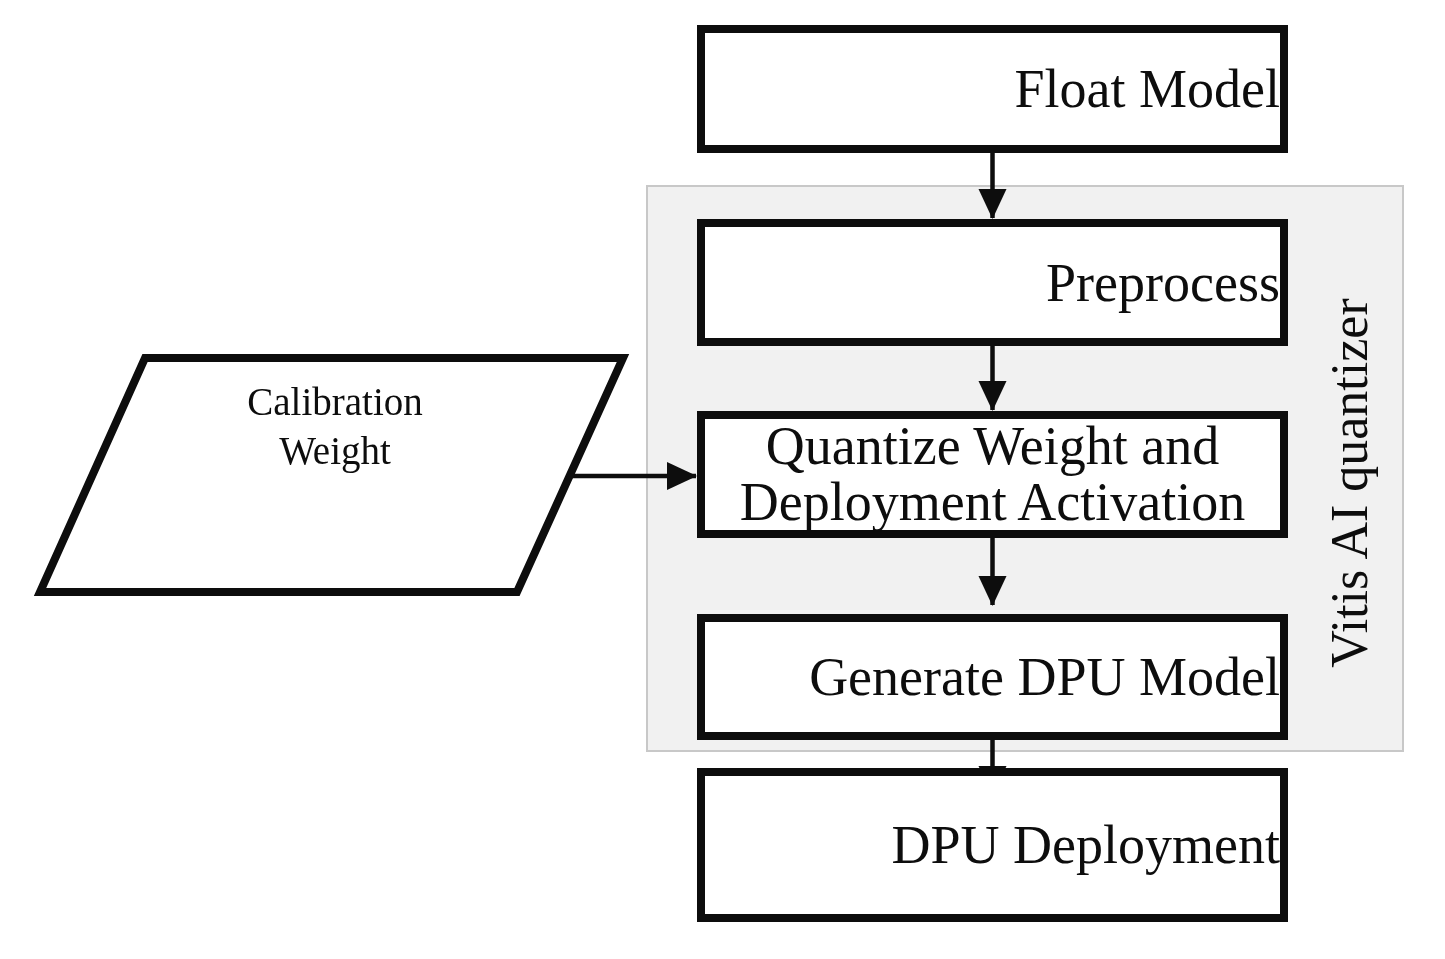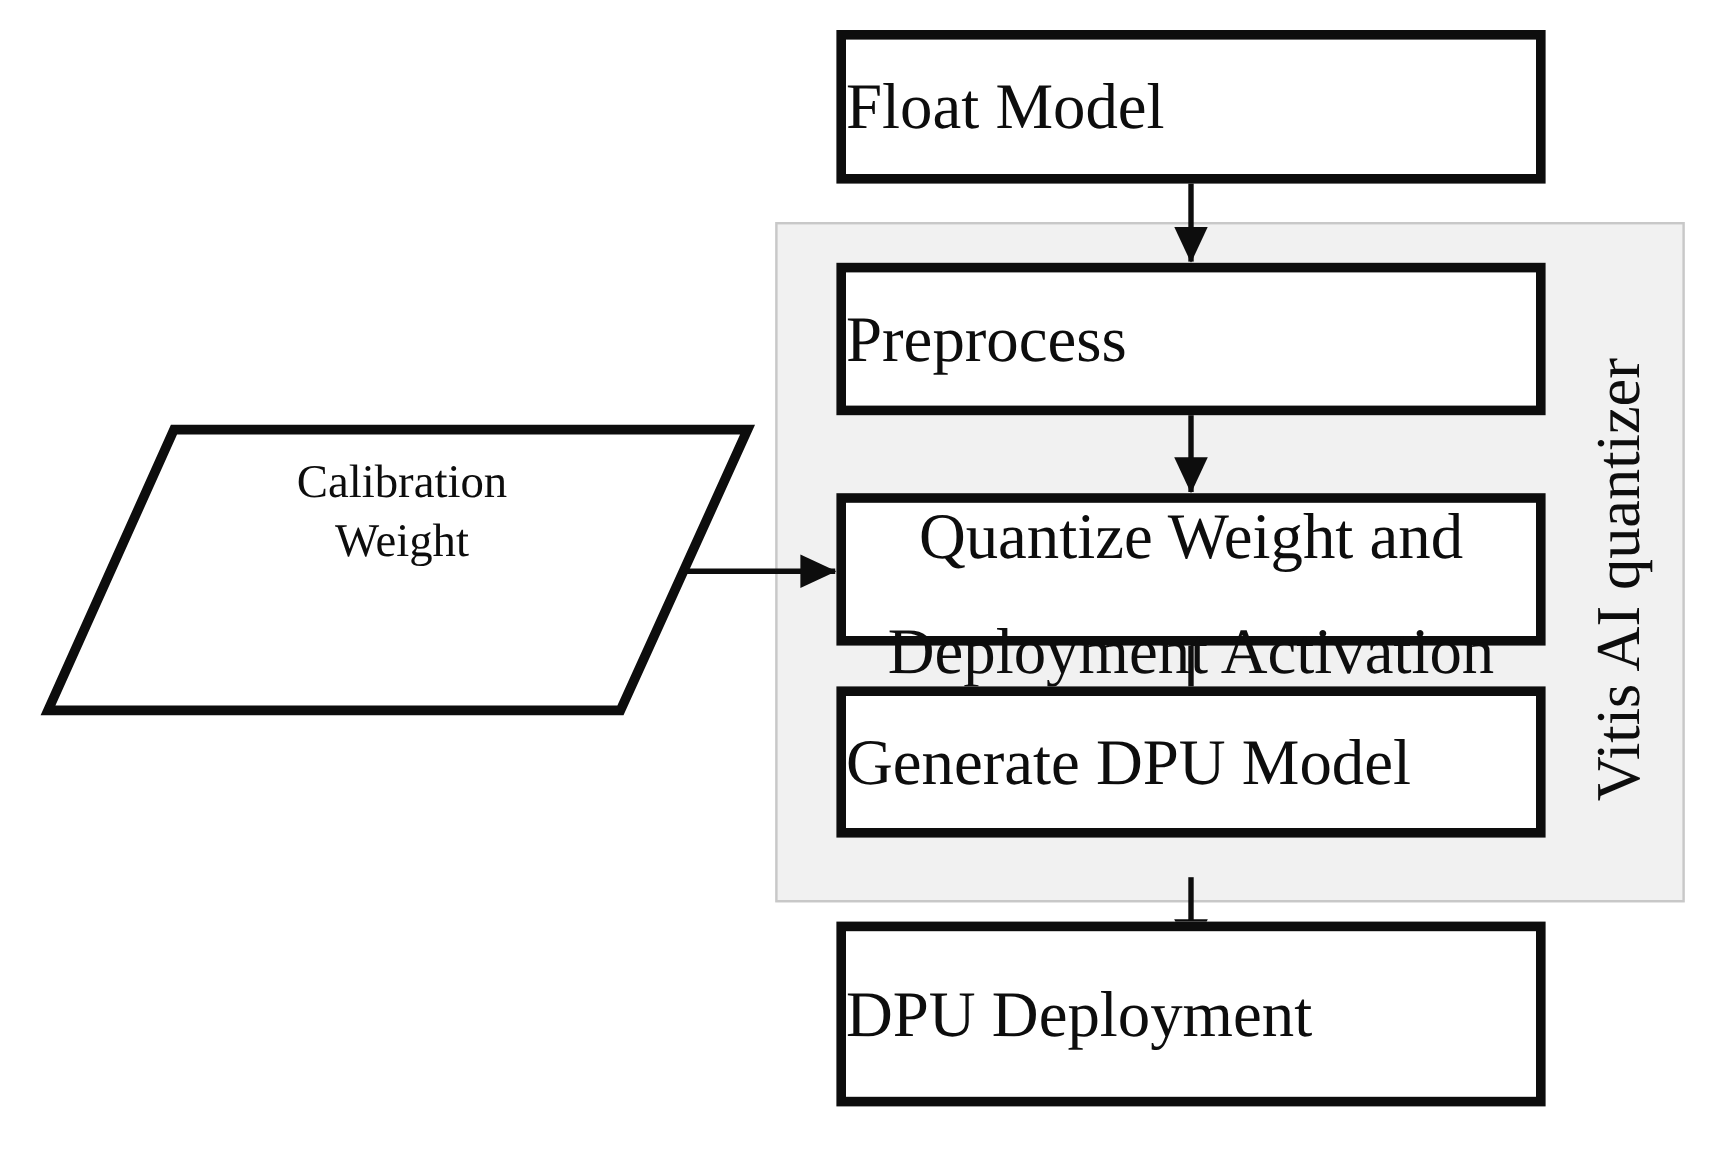--- a/index.html
+++ b/index.html
@@ -34,30 +34,30 @@
   }
   .node {
     position: absolute;
     left: 697px;
     width: 591px;
     background: #ffffff;
     border: 8px solid #0d0d0d;
     box-sizing: border-box;
     display: flex;
     align-items: center;
-    justify-content: flex-start;
+    justify-content: flex-end;
     text-align: center;
     font-size: 54px;
     line-height: 56px;
     color: #0d0d0d;
   }
   .node-float-model   { top: 25px;  height: 128px; }
   .node-preprocess    { top: 219px; height: 127px; font-family: Liberation Serif, serif; }
-  .node-quantize      { top: 411px; height: 127px; flex-direction: column; gap: 40px; }
-  .node-generate      { top: 572px; height: 126px; }
+  .node-quantize      { top: 411px; height: 127px; flex-direction: column; }
+  .node-generate      { top: 614px; height: 126px; }
   .node-deployment    { top: 768px; height: 154px; }
   .node-line { display: block; }
   .parallelogram-label {
     position: absolute;
     left: 145px;
     top: 377px;
     width: 380px;
     text-align: center;
     font-size: 39px;
     line-height: 49px;

